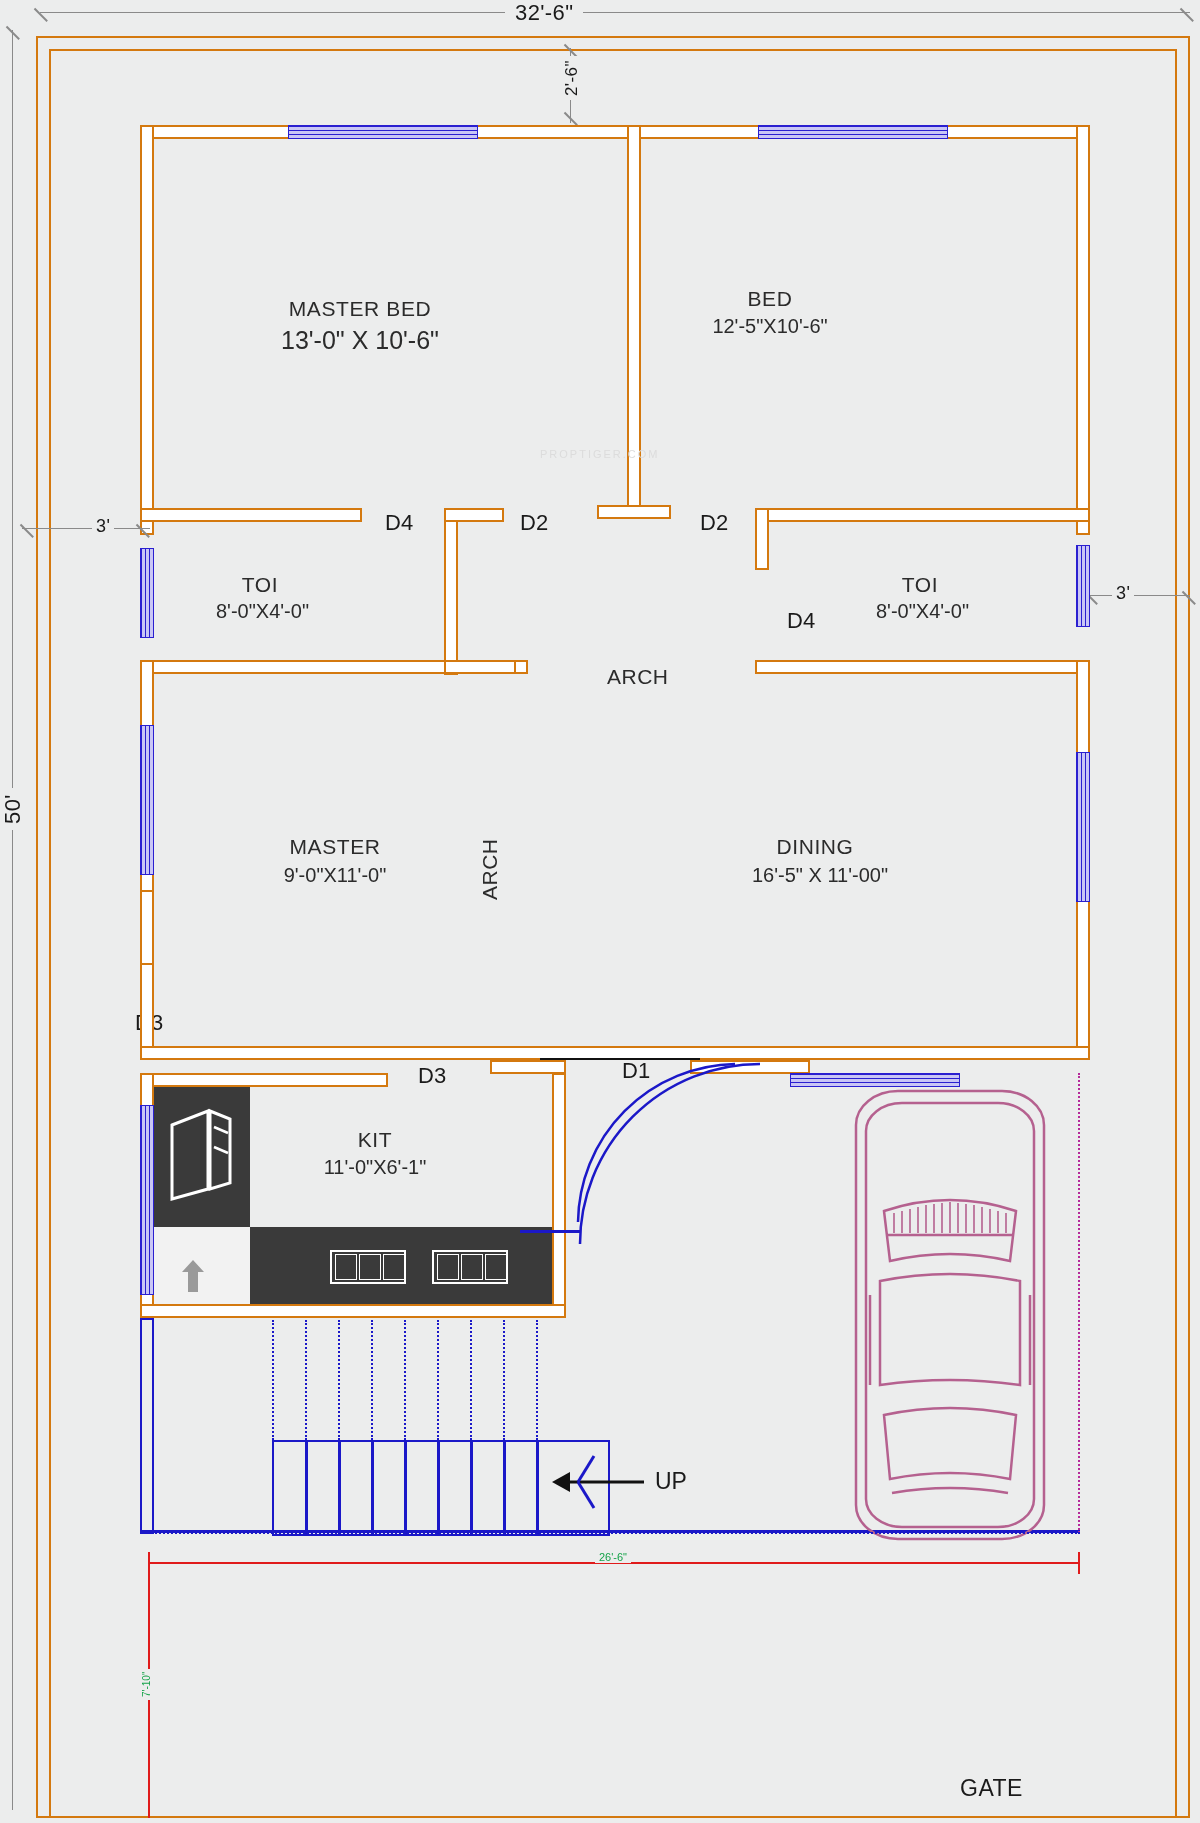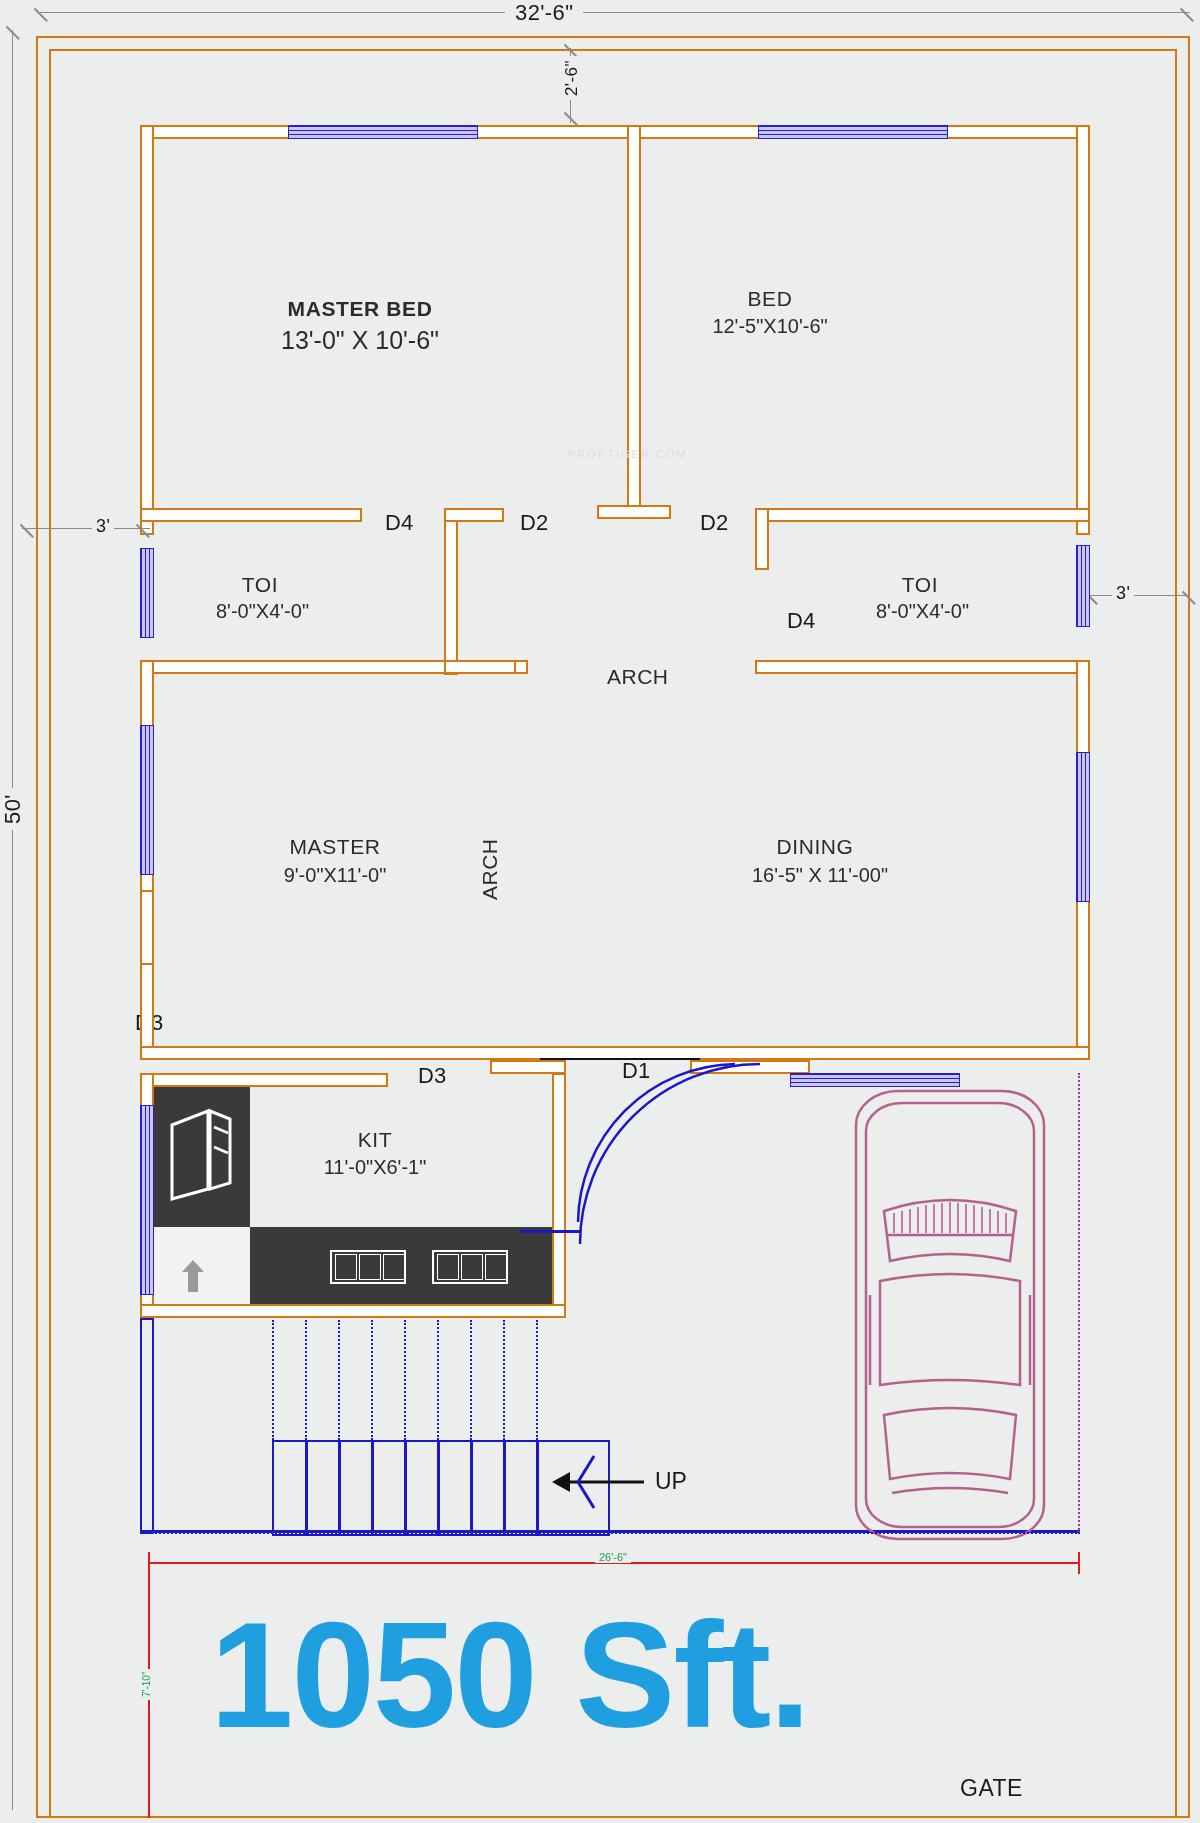--- a/index.html
+++ b/index.html
@@ -77,27 +77,27 @@
   <div class="wall" style="left:140px;top:125px;width:14px;height:410px;"></div>
 
   <div class="wall" style="left:1076px;top:125px;width:14px;height:410px;"></div>
 
   <div class="wall" style="left:627px;top:125px;width:14px;height:388px;"></div>
   <div class="wall" style="left:597px;top:505px;width:74px;height:14px;"></div>
 
   <div class="win" style="left:288px;top:125px;width:190px;height:14px;"></div>
   <div class="win" style="left:758px;top:125px;width:190px;height:14px;"></div>
 
-  <div class="roomname" style="left:210px;top:297px;width:300px;font-weight:bold;">MASTER BED</div>
+  <div class="roomname" style="left:210px;top:297px;width:300px;">MASTER BED</div>
   <div class="roomdim" style="left:190px;top:326px;width:340px;">13'-0" X 10'-6"</div>
 
   <div class="roomname" style="left:680px;top:287px;width:180px;">BED</div>
   <div class="roomdim sm" style="left:650px;top:315px;width:240px;">12'-5"X10'-6"</div>
 
-  <div class="wm" style="left:568px;top:448px;">PROPTIGER.COM</div>
+  <div class="wm" style="left:540px;top:448px;">PROPTIGER.COM</div>
 
   <div class="wall" style="left:140px;top:508px;width:222px;height:14px;"></div>
   <div class="wall" style="left:140px;top:660px;width:388px;height:14px;"></div>
   <div class="wall" style="left:444px;top:515px;width:14px;height:160px;"></div>
   <div class="wall" style="left:444px;top:508px;width:60px;height:14px;"></div>
   <div class="wall" style="left:444px;top:660px;width:72px;height:14px;"></div>
 
   <div class="dline h" style="left:22px;top:528px;width:128px;"></div>
   <div class="tick" style="left:18px;top:530px;transform:rotate(45deg);"></div>
   <div class="tick" style="left:134px;top:530px;transform:rotate(45deg);"></div>
@@ -267,17 +267,16 @@
   <div style="position:absolute;left:148px;top:1532px;width:932px;height:0;border-top:2px dotted #1b18c8;"></div>
 
   <div class="red" style="left:148px;top:1562px;width:932px;height:1.5px;"></div>
   <div class="red" style="left:148px;top:1552px;width:1.5px;height:22px;"></div>
   <div class="red" style="left:1078px;top:1552px;width:1.5px;height:22px;"></div>
   <div class="redtext" style="left:595px;top:1551px;background:#eceded;padding:0 4px;">26'-6"</div>
 
   <div class="red" style="left:148px;top:1562px;width:1.5px;height:256px;"></div>
   <div class="redtext v vert" style="left:141px;top:1700px;background:#eceded;padding:0 3px;">7'-10"</div>
 
-  <div id="sft" style="left:210px;top:1600px;">1050 Sft.</div>
 
   <div class="gate" style="left:960px;top:1775px;">GATE</div>
 
 </div>
 
 </body></html>

